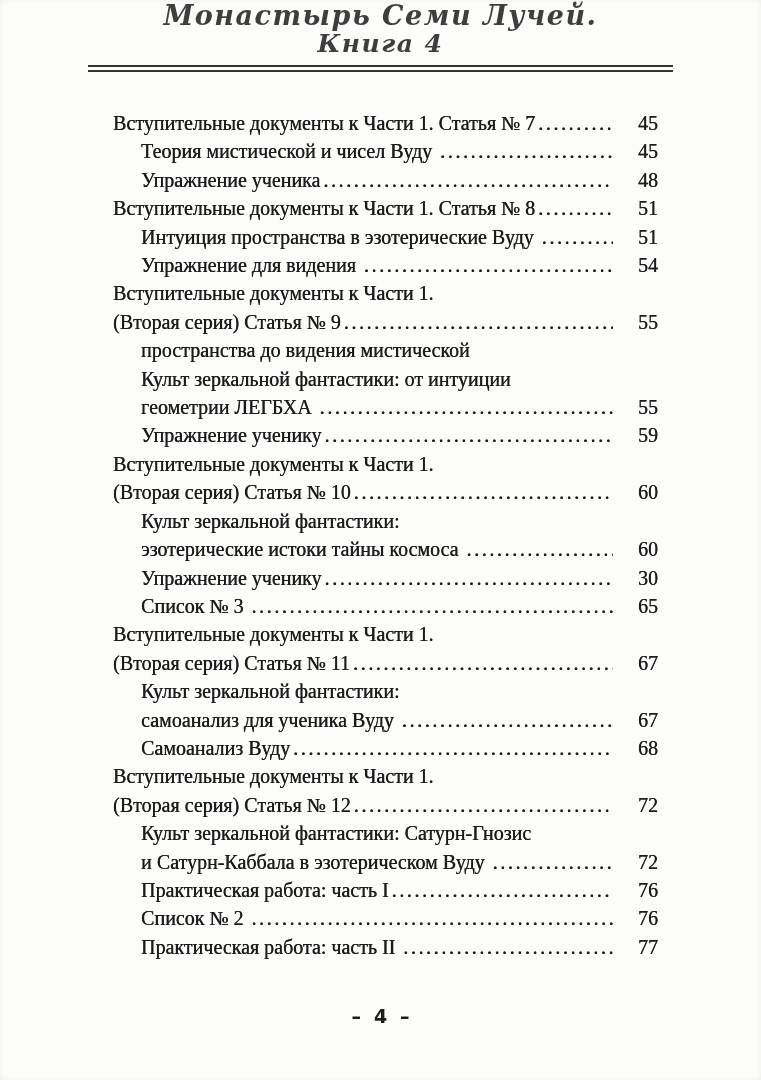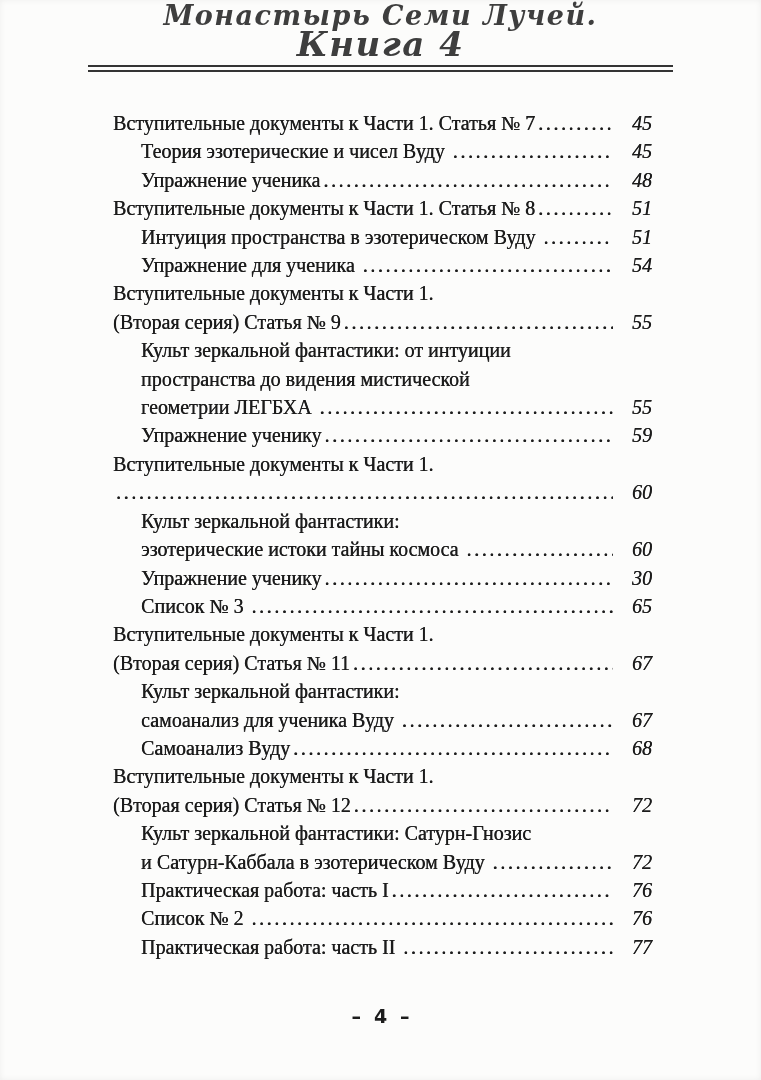--- a/index.html
+++ b/index.html
@@ -24,21 +24,21 @@
     font-family: "DejaVu Serif", serif;
     font-style: italic;
     font-weight: bold;
   }
   .title-line1 {
     font-size: 27px;
     line-height: 31px;
     letter-spacing: 1.5px;
   }
   .title-line2 {
-    font-size: 34px;
+    font-size: 25px;
     line-height: 26px;
     letter-spacing: 1.5px;
   }
 
   .double-rule {
     width: 585px;
     height: 7px;
     margin: 8px auto 0 auto;
     box-sizing: border-box;
     border-top: 2.5px solid var(--rule, #343434);
@@ -74,21 +74,21 @@
     padding-left: 3px;
   }
   .dot-leader::after {
     content: "...................................................................................................................";
     letter-spacing: 2.6px;
   }
   .toc-pageno {
     flex: 0 0 auto;
     min-width: 26px;
     margin-left: 19px;
-    font-style: italic;
+    text-align: right;
   }
 
   
   .page-footer {
     position: absolute;
     left: 0;
     right: 0;
     top: 1005px;
     text-align: center;
     font-family: "DejaVu Sans", sans-serif;
@@ -115,88 +115,89 @@
     <div id="toc-list">
         <div class="toc-entry">
           <div class="toc-line">
             <span class="toc-title">Вступительные документы к Части 1. Статья № 7</span>
             <span class="dot-leader"></span>
             <span class="toc-pageno">45</span>
           </div>
         </div>
         <div class="toc-entry indent">
           <div class="toc-line">
-            <span class="toc-title">Теория эзотерические и чисел Вуду </span>
+            <span class="toc-title">Теория мистической и чисел Вуду </span>
             <span class="dot-leader"></span>
             <span class="toc-pageno">45</span>
           </div>
         </div>
         <div class="toc-entry indent">
           <div class="toc-line">
             <span class="toc-title">Упражнение ученика</span>
             <span class="dot-leader"></span>
             <span class="toc-pageno">48</span>
           </div>
         </div>
         <div class="toc-entry">
           <div class="toc-line">
             <span class="toc-title">Вступительные документы к Части 1. Статья № 8</span>
             <span class="dot-leader"></span>
             <span class="toc-pageno">51</span>
           </div>
         </div>
         <div class="toc-entry indent">
           <div class="toc-line">
-            <span class="toc-title">Интуиция пространства в эзотерическом Вуду </span>
+            <span class="toc-title">Интуиция пространства в эзотерические Вуду </span>
             <span class="dot-leader"></span>
             <span class="toc-pageno">51</span>
           </div>
         </div>
         <div class="toc-entry indent">
           <div class="toc-line">
-            <span class="toc-title">Упражнение для ученика </span>
+            <span class="toc-title">Упражнение для видения </span>
             <span class="dot-leader"></span>
             <span class="toc-pageno">54</span>
           </div>
         </div>
         <div class="toc-entry">
           <div class="toc-line">
             <span class="toc-title">Вступительные документы к Части 1.</span>
           </div>
           <div class="toc-line">
             <span class="toc-title">(Вторая серия) Статья № 9</span>
             <span class="dot-leader"></span>
             <span class="toc-pageno">55</span>
           </div>
         </div>
         <div class="toc-entry indent">
           <div class="toc-line">
+            <span class="toc-title">пространства до видения мистической</span>
+          </div>
+          <div class="toc-line">
             <span class="toc-title">Культ зеркальной фантастики: от интуиции</span>
           </div>
           <div class="toc-line">
-            <span class="toc-title">пространства до видения мистической</span>
-          </div>
-          <div class="toc-line">
             <span class="toc-title">геометрии ЛЕГБХА </span>
             <span class="dot-leader"></span>
             <span class="toc-pageno">55</span>
           </div>
         </div>
         <div class="toc-entry indent">
           <div class="toc-line">
             <span class="toc-title">Упражнение ученику</span>
             <span class="dot-leader"></span>
             <span class="toc-pageno">59</span>
           </div>
         </div>
         <div class="toc-entry">
           <div class="toc-line">
             <span class="toc-title">Вступительные документы к Части 1.</span>
           </div>
           <div class="toc-line">
+            <span class="toc-title">(Вторая серия) Статья № 10</span>
             <span class="dot-leader"></span>
             <span class="toc-pageno">60</span>
           </div>
         </div>
         <div class="toc-entry indent">
           <div class="toc-line">
             <span class="toc-title">Культ зеркальной фантастики:</span>
           </div>
           <div class="toc-line">
             <span class="toc-title">эзотерические истоки тайны космоса </span>

